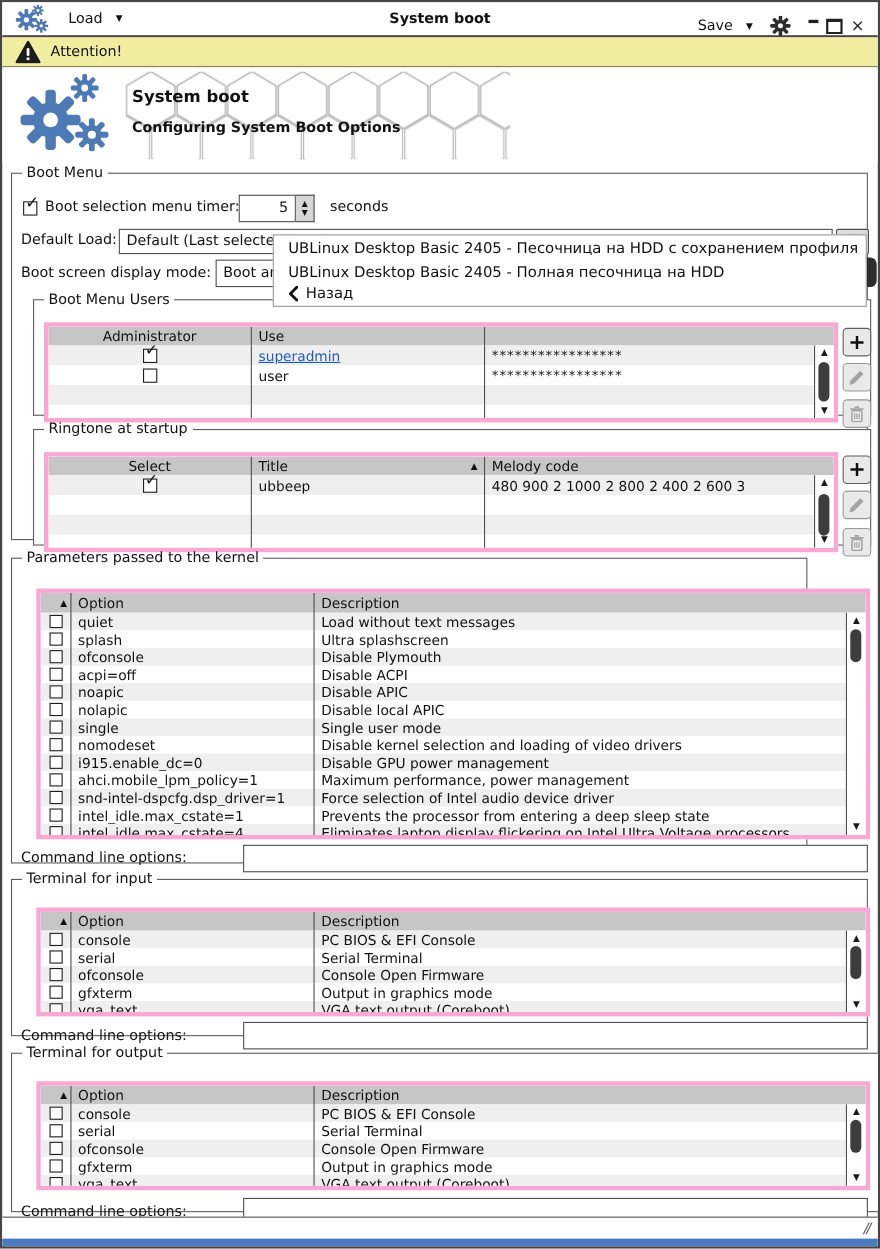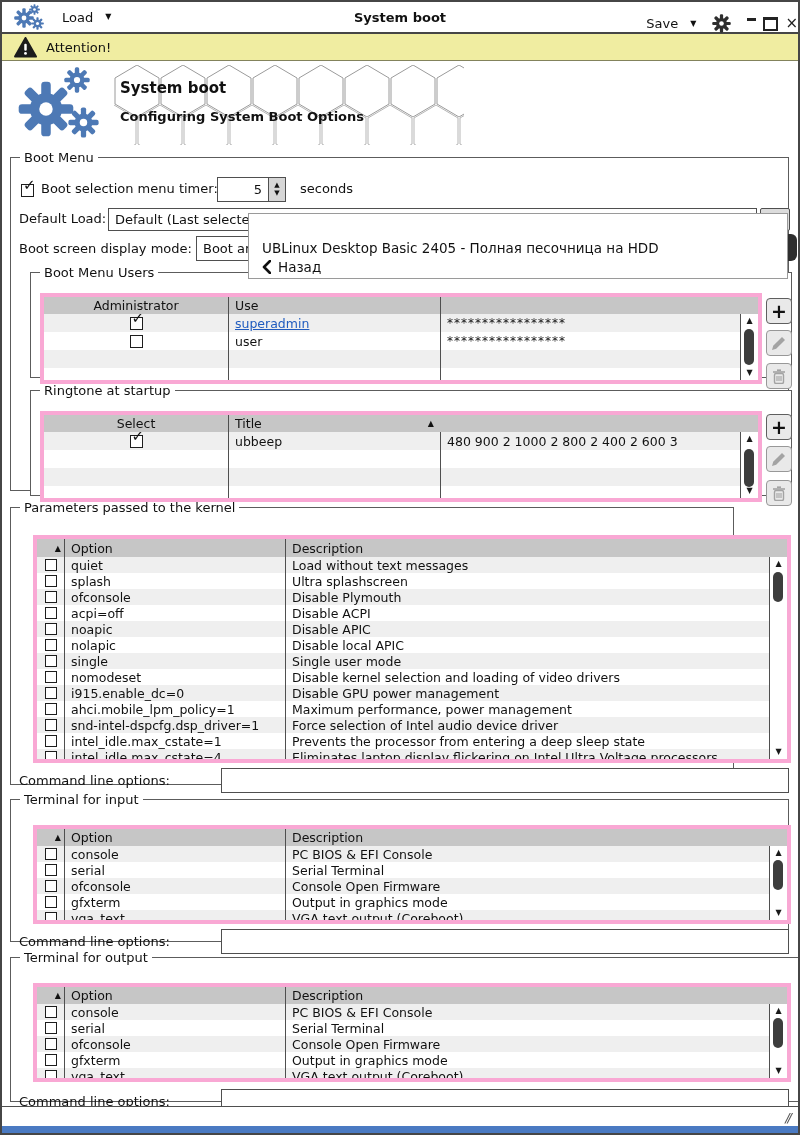--- a/index.html
+++ b/index.html
@@ -6,21 +6,21 @@
   .window{position:relative;width:800px;height:1135px;background:#fff;border:2px solid #464646;
     box-sizing:border-box;overflow:hidden;font-family:"DejaVu Sans",sans-serif;font-size:13px;color:#111;}
   .abs{position:absolute;}
   
   .titlebar{position:absolute;left:0;top:0;right:0;height:30px;border-bottom:2px solid #464646;
     display:flex;align-items:center;background:#fff;}
   .tb-logo{margin-left:12px;flex:0 0 auto;}
   .menu-item{display:flex;align-items:center;gap:12px;margin-left:16px;cursor:default;}
   .caret{font-size:8px;line-height:8px;}
   .tb-title{position:absolute;left:0;right:0;text-align:center;font-weight:bold;pointer-events:none;}
-  .tb-right{margin-left:auto;display:flex;align-items:center;gap:16px;padding-right:0;margin-top:13px;}
+  .tb-right{margin-left:auto;display:flex;align-items:center;gap:16px;padding-right:12px;margin-top:13px;}
   .winctl{display:flex;align-items:center;gap:7px;}
   .wc-min{width:9px;height:3px;background:#222;margin-bottom:8px;}
   .wc-max{width:11px;height:9px;border:2px solid #222;border-top-width:3px;background:#fff;}
   .wc-close{font-size:15px;line-height:15px;color:#222;}
   
   .warnbar{position:absolute;top:32px;left:0;right:0;height:27px;background:#f0eda1;
     border-bottom:1px solid #83835c;display:flex;align-items:center;gap:9px;padding-left:12px;box-sizing:border-box;}
   
   .apphdr{position:absolute;top:61px;left:0;right:0;height:84px;background:#fff;}
   .apphdr-title{position:absolute;left:118px;top:16px;font-size:15px;font-weight:bold;}
@@ -239,20 +239,21 @@
     
     <fieldset class="fs" style="left:19px;top:218px;width:762px;height:113px">
       <legend>Ringtone at startup</legend>
       <div class="tbl" style="left:9px;top:13px;width:722px;height:91px">
         <div class="tr head" style="height:17px">
           <div class="td center" style="width:184px">Select</div>
           <div class="td" style="width:212px;justify-content:space-between">
             <span>Title</span>
             <span style="font-size:8px">▲</span>
           </div>
+          <div class="td" style="flex:1">Melody code</div>
         </div>
         <div class="tr alt" style="height:18px">
           <div class="td center" style="width:184px">
               <span class="cb">
                 <span class="tick">✓</span>
               </span>
             </div>
           <div class="td" style="width:212px">ubbeep</div>
           <div class="td" style="flex:1">480 900 2 1000 2 800 2 400 2 600 3</div>
         </div>
@@ -516,20 +517,21 @@
     <span class="lbl" style="left:8px;top:129px">Command line options:</span>
     <input class="tinput" style="left: 210px; top: 124px; width: 568px; height: 25px;" value="">
   </fieldset>
 
   <div class="statusbar">
     <span class="grip">//</span>
   </div>
   <div class="bluebar"></div>
 
   <div class="ddown">
+    <div class="dd-item" style="top:4px">UBLinux Desktop Basic 2405 - Песочница на HDD с сохранением профиля</div>
     <div class="dd-item" style="top:26px">UBLinux Desktop Basic 2405 - Полная песочница на HDD</div>
     <div class="dd-back" style="top:45px">
       <svg width="9" height="14" viewBox="0 0 9 14">
         <path d="M8 1 L2 7 L8 13" fill="none" stroke="#111" stroke-width="2.6" stroke-linecap="round" stroke-linejoin="round"></path>
       </svg>
       <span>Назад</span>
     </div>
   </div>
 
 </div>

